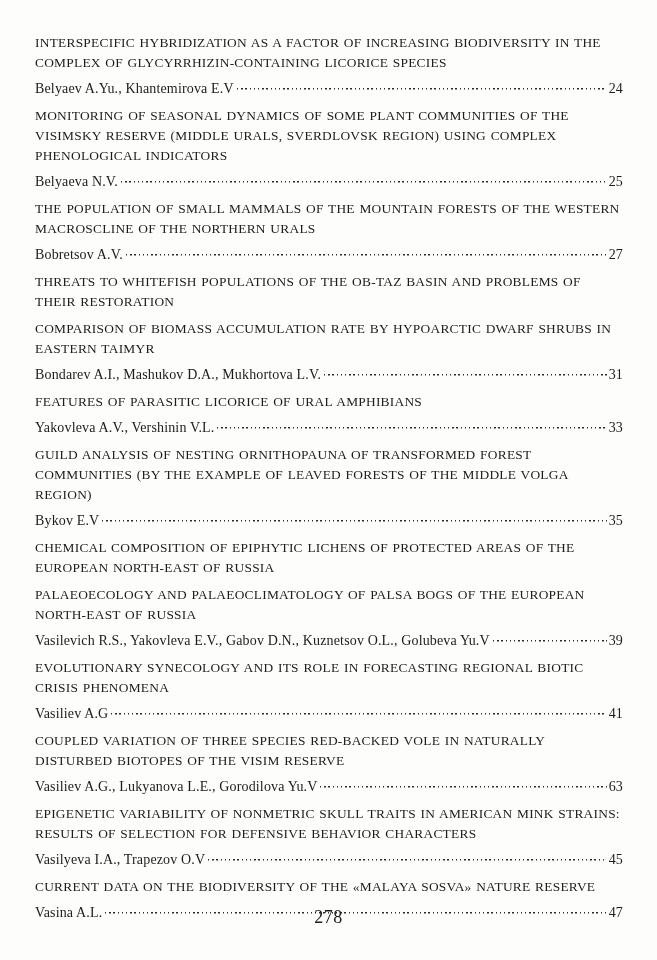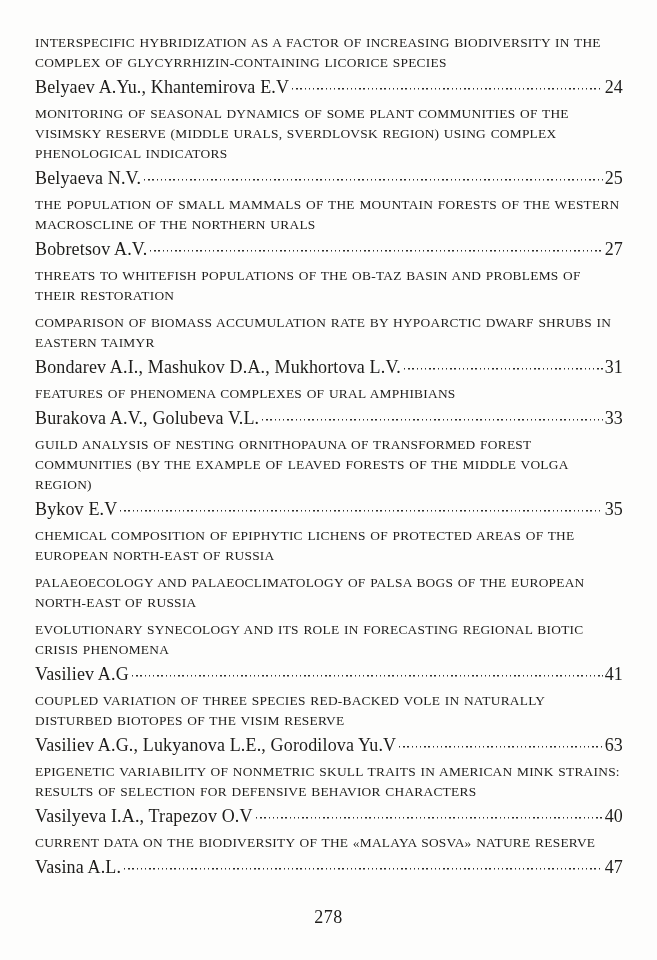--- a/index.html
+++ b/index.html
@@ -28,21 +28,21 @@
   .entry .title {
     font-size: 13.4px;
     line-height: 20px;
     letter-spacing: 0.25px;
     text-transform: none;
     word-spacing: 1px;
   }
   .author-line {
     display: flex;
     align-items: baseline;
-    font-size: 18px;
+    font-size: 14px;
     line-height: 20px;
     letter-spacing: 0.15px;
   }
   .authors {
     white-space: nowrap;
   }
   .leader {
     flex: 1 1 auto;
     min-width: 12px;
     height: 20px;
@@ -104,43 +104,48 @@
   <div class="entry">
     <div class="title">COMPARISON OF BIOMASS ACCUMULATION RATE BY HYPOARCTIC DWARF SHRUBS IN EASTERN TAIMYR</div>
     <div class="author-line">
       <span class="authors">Bondarev A.I., Mashukov D.A., Mukhortova L.V.</span>
       <span class="leader"></span>
       <span class="pagenum">31</span>
     </div>
   </div>
 
   <div class="entry">
-    <div class="title">FEATURES OF PHENOMENA COMPLEXES OF URAL AMPHIBIANS</div>
+    <div class="title">FEATURES OF PARASITIC LICORICE OF URAL AMPHIBIANS</div>
     <div class="author-line">
-      <span class="authors">Burakova A.V., Golubeva V.L.</span>
+      <span class="authors">Yakovleva A.V., Vershinin V.L.</span>
       <span class="leader"></span>
       <span class="pagenum">33</span>
     </div>
   </div>
 
   <div class="entry">
     <div class="title">GUILD ANALYSIS OF NESTING ORNITHOPAUNA OF TRANSFORMED FOREST COMMUNITIES (BY THE EXAMPLE OF LEAVED FORESTS OF THE MIDDLE VOLGA REGION)</div>
     <div class="author-line">
       <span class="authors">Bykov E.V</span>
       <span class="leader"></span>
       <span class="pagenum">35</span>
     </div>
   </div>
 
   <div class="entry">
     <div class="title">CHEMICAL COMPOSITION OF EPIPHYTIC LICHENS OF PROTECTED AREAS OF THE EUROPEAN NORTH-EAST OF RUSSIA</div>
   </div>
 
   <div class="entry">
     <div class="title">PALAEOECOLOGY AND PALAEOCLIMATOLOGY OF PALSA BOGS OF THE EUROPEAN NORTH-EAST OF RUSSIA</div>
+    <div class="author-line">
+      <span class="authors">Vasilevich R.S., Yakovleva E.V., Gabov D.N., Kuznetsov O.L., Golubeva Yu.V</span>
+      <span class="leader"></span>
+      <span class="pagenum">39</span>
+    </div>
   </div>
 
   <div class="entry">
     <div class="title">EVOLUTIONARY SYNECOLOGY AND ITS ROLE IN FORECASTING REGIONAL BIOTIC CRISIS PHENOMENA</div>
     <div class="author-line">
       <span class="authors">Vasiliev A.G</span>
       <span class="leader"></span>
       <span class="pagenum">41</span>
     </div>
   </div>
@@ -152,21 +157,21 @@
       <span class="leader"></span>
       <span class="pagenum">63</span>
     </div>
   </div>
 
   <div class="entry">
     <div class="title">EPIGENETIC VARIABILITY OF NONMETRIC SKULL TRAITS IN AMERICAN MINK STRAINS: RESULTS OF SELECTION FOR DEFENSIVE BEHAVIOR CHARACTERS</div>
     <div class="author-line">
       <span class="authors">Vasilyeva I.A., Trapezov O.V</span>
       <span class="leader"></span>
-      <span class="pagenum">40</span>
+      <span class="pagenum">45</span>
     </div>
   </div>
 
   <div class="entry">
     <div class="title">CURRENT DATA ON THE BIODIVERSITY OF THE «MALAYA SOSVA» NATURE RESERVE</div>
     <div class="author-line">
       <span class="authors">Vasina A.L.</span>
       <span class="leader"></span>
       <span class="pagenum">47</span>
     </div>

